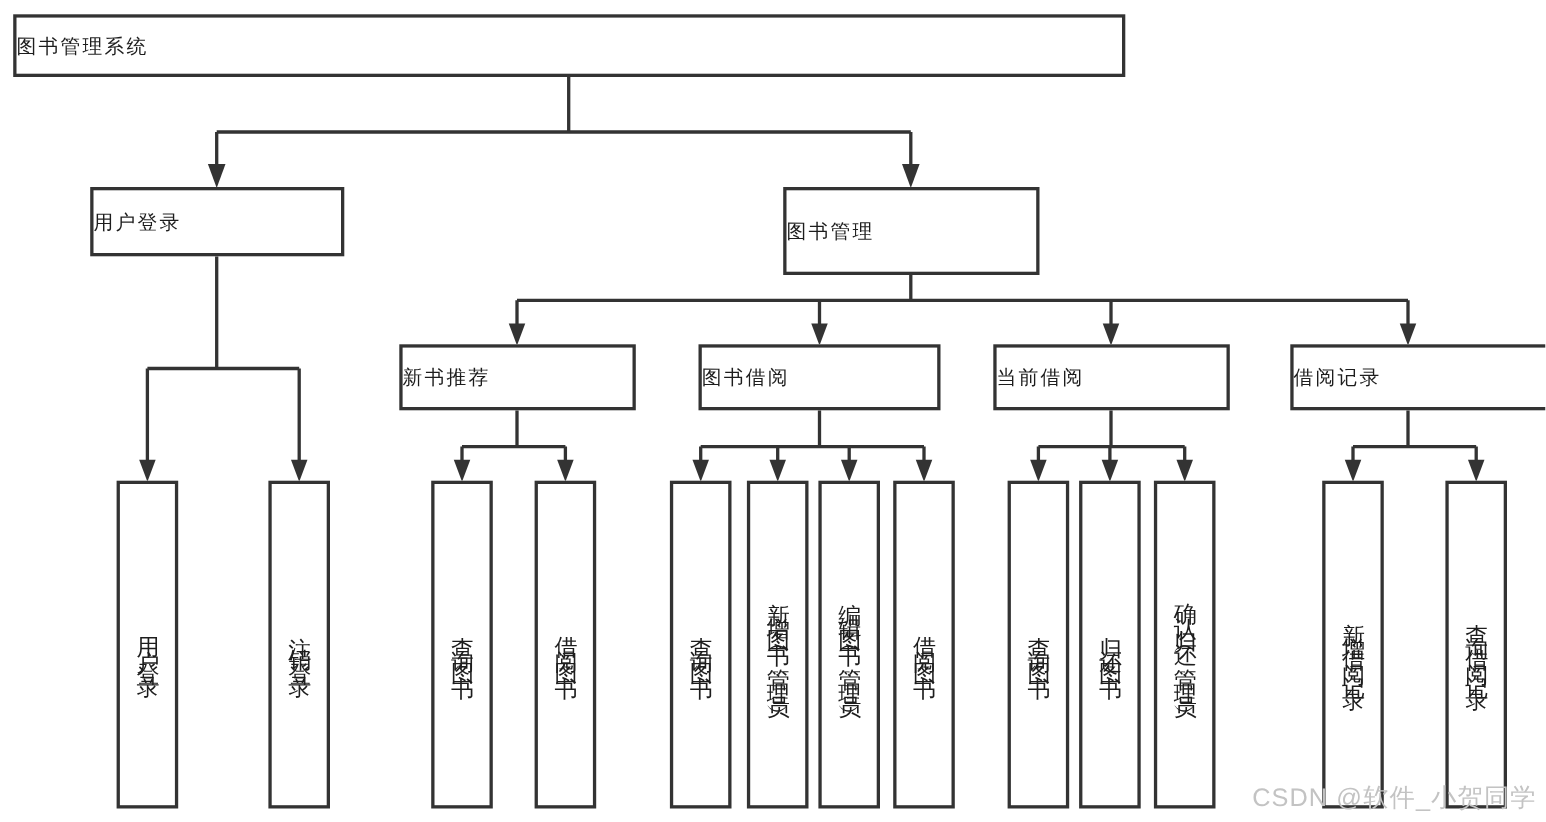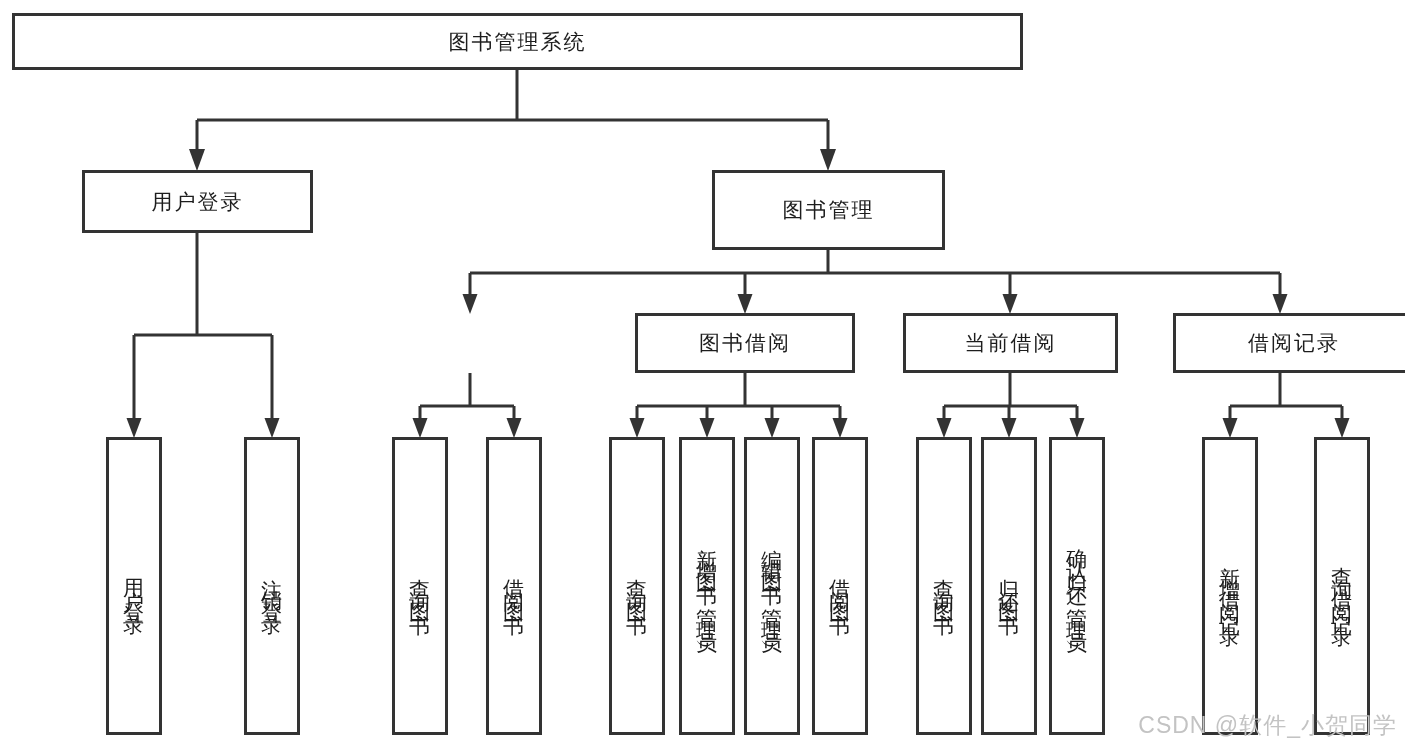--- a/index.html
+++ b/index.html
@@ -17,22 +17,22 @@
     width: 1405px; height: 747px;
     z-index: 1;
   }
   .hnode {
     position: absolute;
     box-sizing: border-box;
     border: 3px solid #333333;
     background: #ffffff;
     display: flex;
     align-items: center;
-    justify-content: center;
-    font-size: 21px;
+    justify-content: flex-start;
+    font-size: 18px;
     letter-spacing: 2px;
     color: #1d1d1d;
     z-index: 2;
   }
   .vnode {
     position: absolute;
     top: 437px;
     height: 298px;
     width: 56px;
     box-sizing: border-box;
@@ -113,20 +113,23 @@
     <span>图书管理系统</span>
   </div>
 
   <div class="hnode" style="left:82px; top:170px; width:231px; height:63px;">
     <span>用户登录</span>
   </div>
   <div class="hnode" style="left:712px; top:170px; width:233px; height:80px;">
     <span>图书管理</span>
   </div>
 
+  <div class="hnode" style="left:363px; top:313px; width:215px; height:60px;">
+    <span>新书推荐</span>
+  </div>
   <div class="hnode" style="left:903px; top:313px; width:215px; height:60px;">
     <span>当前借阅</span>
   </div>
   <div class="hnode" style="left:635px; top:313px; width:220px; height:60px;">
     <span>图书借阅</span>
   </div>
   <div class="hnode" style="left:1173px; top:313px; width:242px; height:60px;">
     <span>借阅记录</span>
   </div>
 

